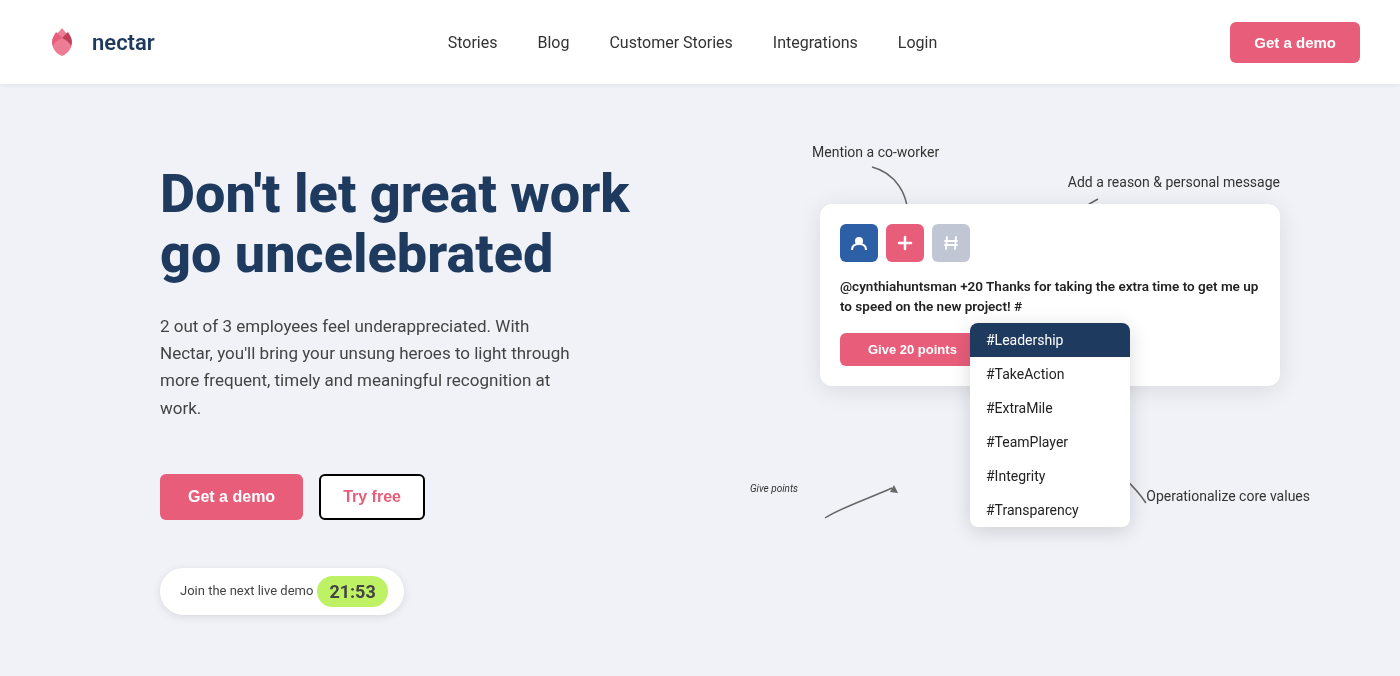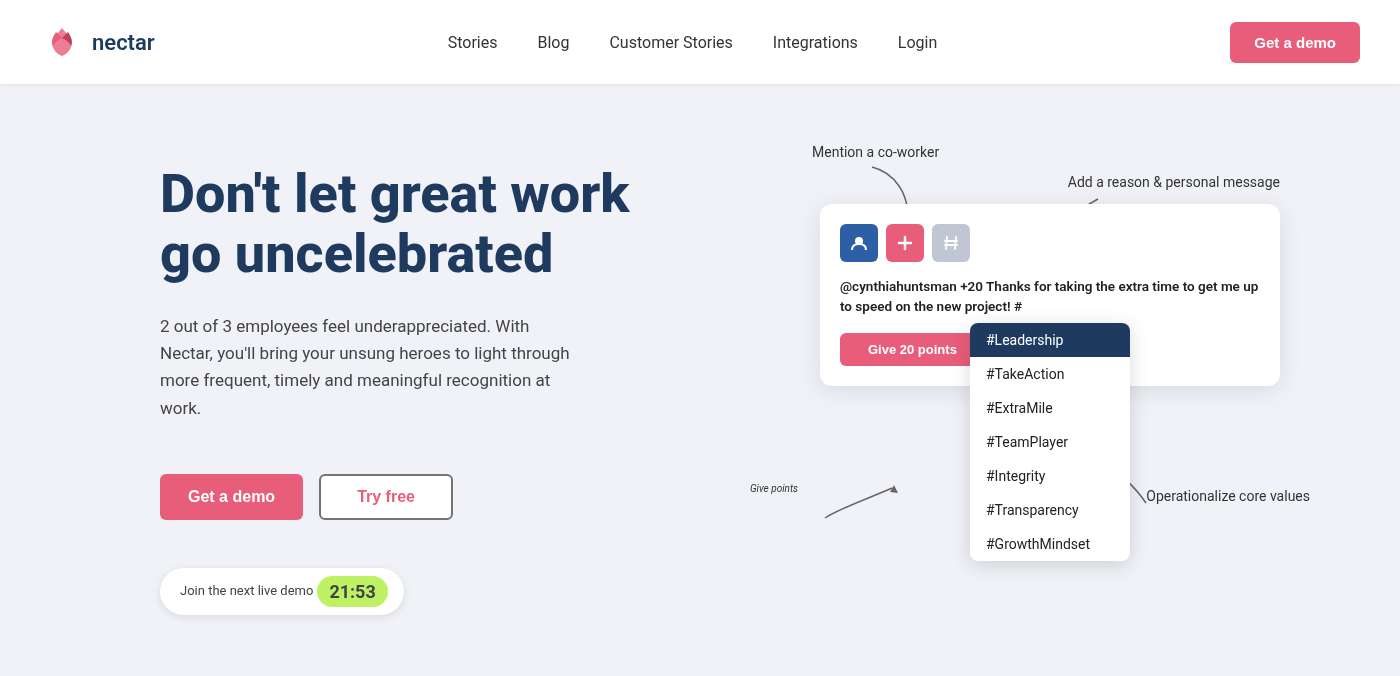--- a/index.html
+++ b/index.html
@@ -99,23 +99,23 @@
       border: none;
       border-radius: 6px;
       padding: 14px 28px;
       font-size: 16px;
       font-weight: 600;
       cursor: pointer;
     }
     .btn-free {
       background: #fff;
       color: #e85d7a;
-      border: 2px solid #737373;
-      border-radius: 6px;
-      padding: 12px 36px;
+      border: 2px solid #000000;
+      border-radius: 6px;
+      padding: 12px 22px;
       font-size: 16px;
       font-weight: 600;
       cursor: pointer;
     }
     .live-demo-badge {
       display: inline-flex;
       align-items: center;
       gap: 4px;
       background: #fff;
       border-radius: 30px;
@@ -325,21 +325,20 @@
         <button class="btn-give-points">Give 20 points</button>
 
         <div class="dropdown">
 
         <div class="dropdown-item active">#Leadership</div>
             <div class="dropdown-item">#TakeAction</div>
             <div class="dropdown-item">#ExtraMile</div>
             <div class="dropdown-item">#TeamPlayer</div>
             <div class="dropdown-item">#Integrity</div>
             <div class="dropdown-item">#Transparency</div>
-            <div class="dropdown-item">#GrowthMindset</div>
           </div>
       </div>
     </div>
 
     <div style="position:absolute; bottom:130px; left:10px; font-size:10px; color:#333;font-style:italic;">
       <span>Give points</span>
       <svg width="80" height="50" viewBox="0 0 80 50" fill="none" style="position:absolute;top:-5px;left:70px;">
         <path d="M5 40 C20 30 50 20 72 10" stroke="#666" stroke-width="1.5" fill="none"></path>
         <polygon points="74,7 78,15 70,14" fill="#666"></polygon>
       </svg>

